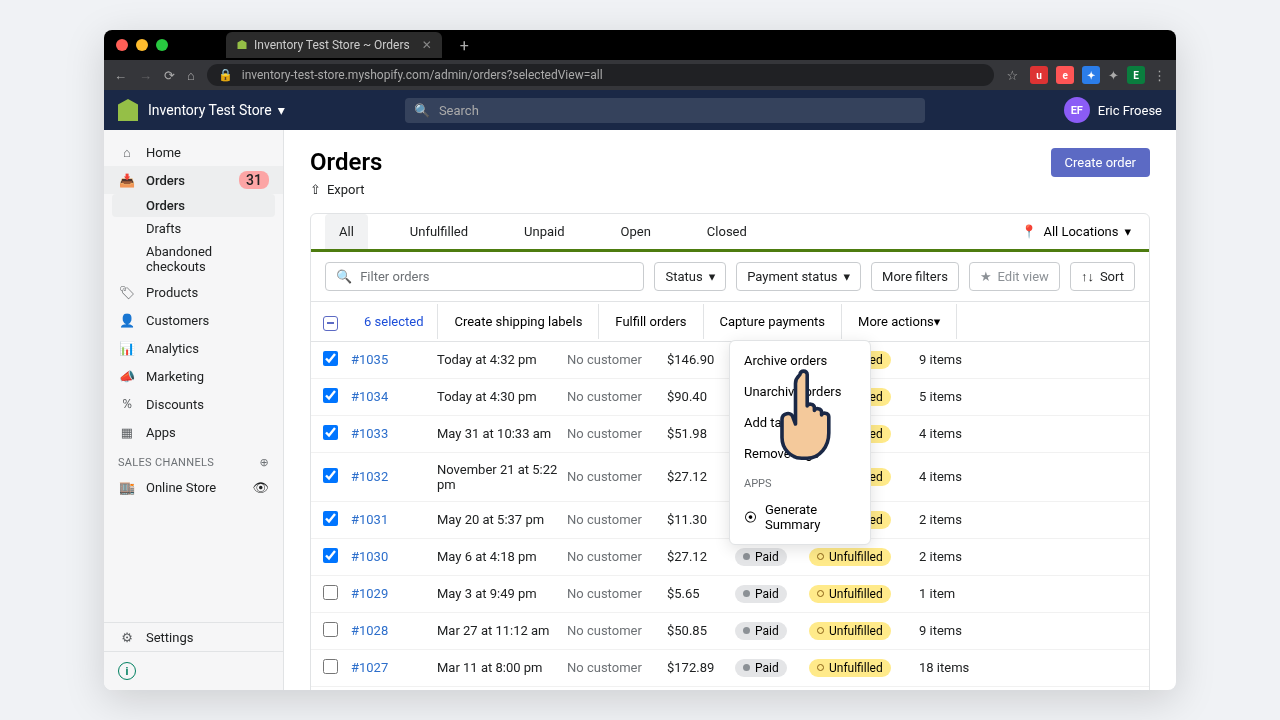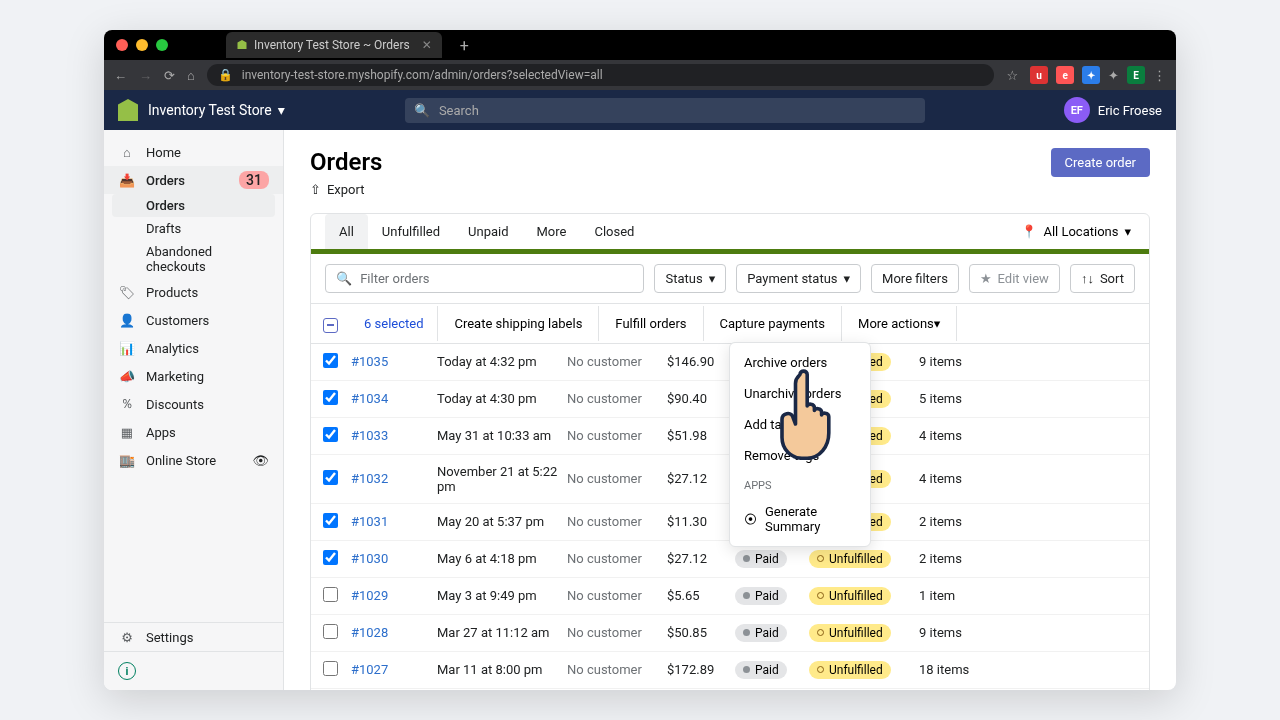--- a/index.html
+++ b/index.html
@@ -40,21 +40,21 @@
 .transfer { display:flex; align-items:center; gap:10px; padding:10px 14px; font-size:12.5px; color:#202223; border-top:1px solid #e1e3e5; }
 .transfer .ticon { width:18px; height:18px; border:1.5px solid #008060; border-radius:50%; display:flex; align-items:center; justify-content:center; color:#008060; font-size:11px; font-weight:bold; }
 
 .main { flex: 1; overflow: auto; padding: 18px 26px; position: relative; }
 .mhead { display: flex; align-items: flex-start; margin-bottom: 16px; }
 .mtitle { font-size: 24px; font-weight: 600; }
 .export { font-size: 13px; color: #202223; display:flex; align-items:center; gap:6px; margin-top:6px; cursor:pointer; }
 .create { margin-left: auto; background: #5c6ac4; color: #fff; border: none; padding: 7px 14px; border-radius: 4px; font-size: 13px; cursor:pointer; }
 
 .card { background: #fff; border: 1px solid #e1e3e5; border-radius: 6px; }
-.tabs { display: flex; padding: 0 14px; border-bottom: 5px solid #4d7c0f; align-items:center; }
+.tabs { display: flex; padding: 0 14px; border-bottom: 3px solid #4d7c0f; align-items:center;gap:28px; }
 .tabbtn { padding: 10px 14px; font-size: 13px; cursor: pointer; color:#202223; }
 .tabbtn.active { background: #f1f2f3; border-radius:4px 4px 0 0; }
 .loc { margin-left: auto; font-size: 13px; display:flex; align-items:center; gap:6px; cursor:pointer; padding-right:4px; }
 
 .filters { display: flex; padding: 10px 14px; gap: 10px; align-items: center; border-bottom: 1px solid #e1e3e5; }
 .filterinput { flex:1; border:1px solid #c9cccf; border-radius:4px; padding:6px 10px; display:flex; align-items:center; gap:8px; font-size:13px; color:#6d7175; }
 .fbtn { border:1px solid #c9cccf; border-radius:4px; padding:6px 10px; font-size:13px; cursor:pointer; display:flex; align-items:center; gap:6px; color:#202223; background:#fff; }
 .fbtn.disabled { color:#8c9196; }
 
 .bulk { display:flex; align-items:center; border-bottom:1px solid #e1e3e5; font-size:13px; position:relative; }
@@ -181,20 +181,24 @@
             <span>Marketing</span>
           </div>
         <div class="sitem">
             <span class="ico">％</span>
             <span>Discounts</span>
           </div>
         <div class="sitem">
             <span class="ico">▦</span>
             <span>Apps</span>
           </div>
+        <div class="shead">
+            <span>SALES CHANNELS</span>
+            <span style="cursor:pointer">⊕</span>
+          </div>
         <div class="sitem">
             <span class="ico">🏬</span>
             <span>Online Store</span>
             <span style="margin-left:auto">👁</span>
           </div>
       </div>
       <div class="sbottom">
         <div class="sitem">
             <span class="ico">⚙</span>
             <span>Settings</span>
@@ -215,21 +219,21 @@
             </div>
         </div>
         <button class="create">Create order</button>
       </div>
 
       <div class="card">
         <div class="tabs">
           <div class="tabbtn active">All</div>
           <div class="tabbtn">Unfulfilled</div>
           <div class="tabbtn">Unpaid</div>
-          <div class="tabbtn">More</div>
+          <div class="tabbtn">Open</div>
           <div class="tabbtn">Closed</div>
           <div class="loc">
               <span>📍</span>
               <span>All Locations</span>
               <span>▾</span>
             </div>
         </div>
 
         <div class="filters">
           <div class="filterinput">

